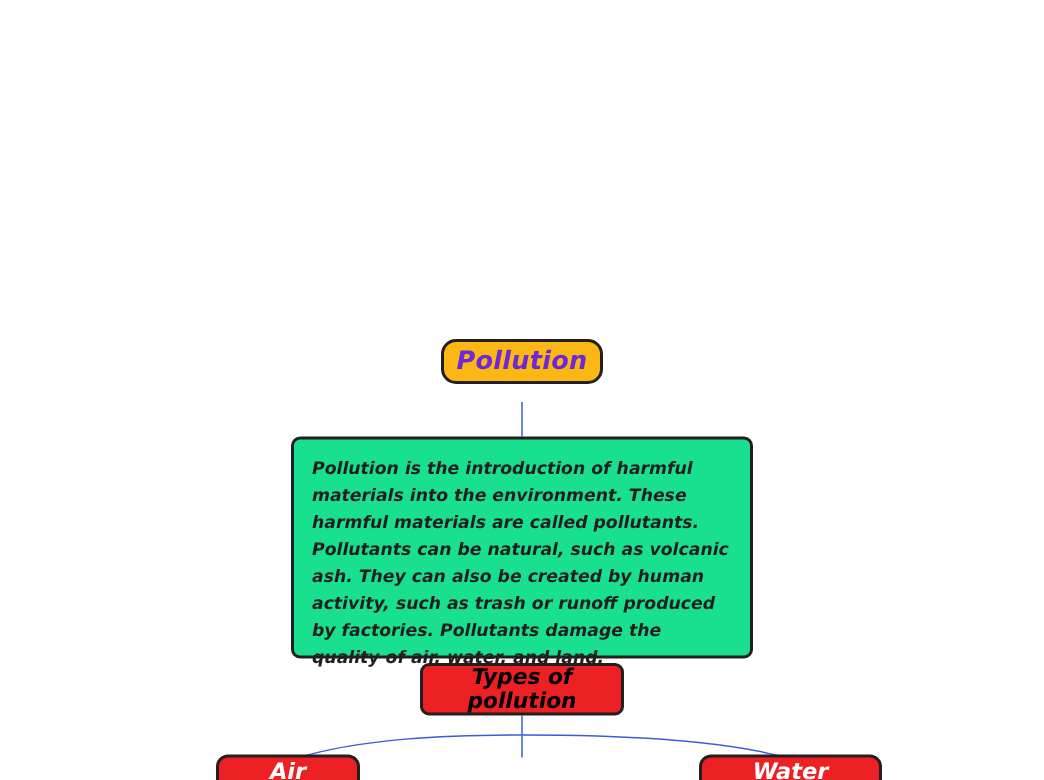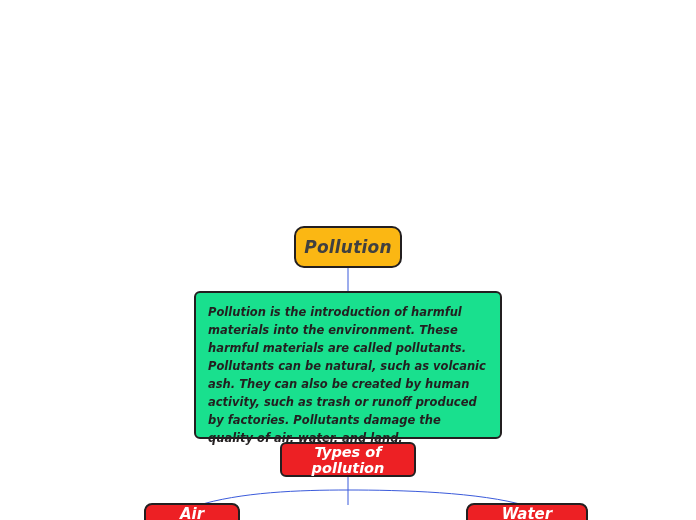--- a/index.html
+++ b/index.html
@@ -39,23 +39,23 @@
     text-align: center;
     display: flex;
     align-items: center;
     justify-content: center;
   }
   
   .node-root {
     left: 294px;
     top: 226px;
     width: 108px;
-    height: 42px;
+    height: 30px;
     background: #fbb713;
-    color: #404040;
+    color: #6d28d9;
     font-size: 17px;
     letter-spacing: 0.2px;
   }
   
   .node-desc {
     left: 194px;
     top: 291px;
     width: 308px;
     height: 148px;
     background: #19e08e;
@@ -69,21 +69,21 @@
     font-weight: bold;
     font-style: italic;
   }
   
   .node-types {
     left: 280px;
     top: 442px;
     width: 136px;
     height: 35px;
     background: #ed2024;
-    color: #ffffff;
+    color: #000000;
     font-size: 14.5px;
     border-radius: 6px;
   }
   
   .node-leaf {
     height: 40px;
     background: #ed2024;
     color: #ffffff;
     font-size: 15px;
     border-radius: 8px;

